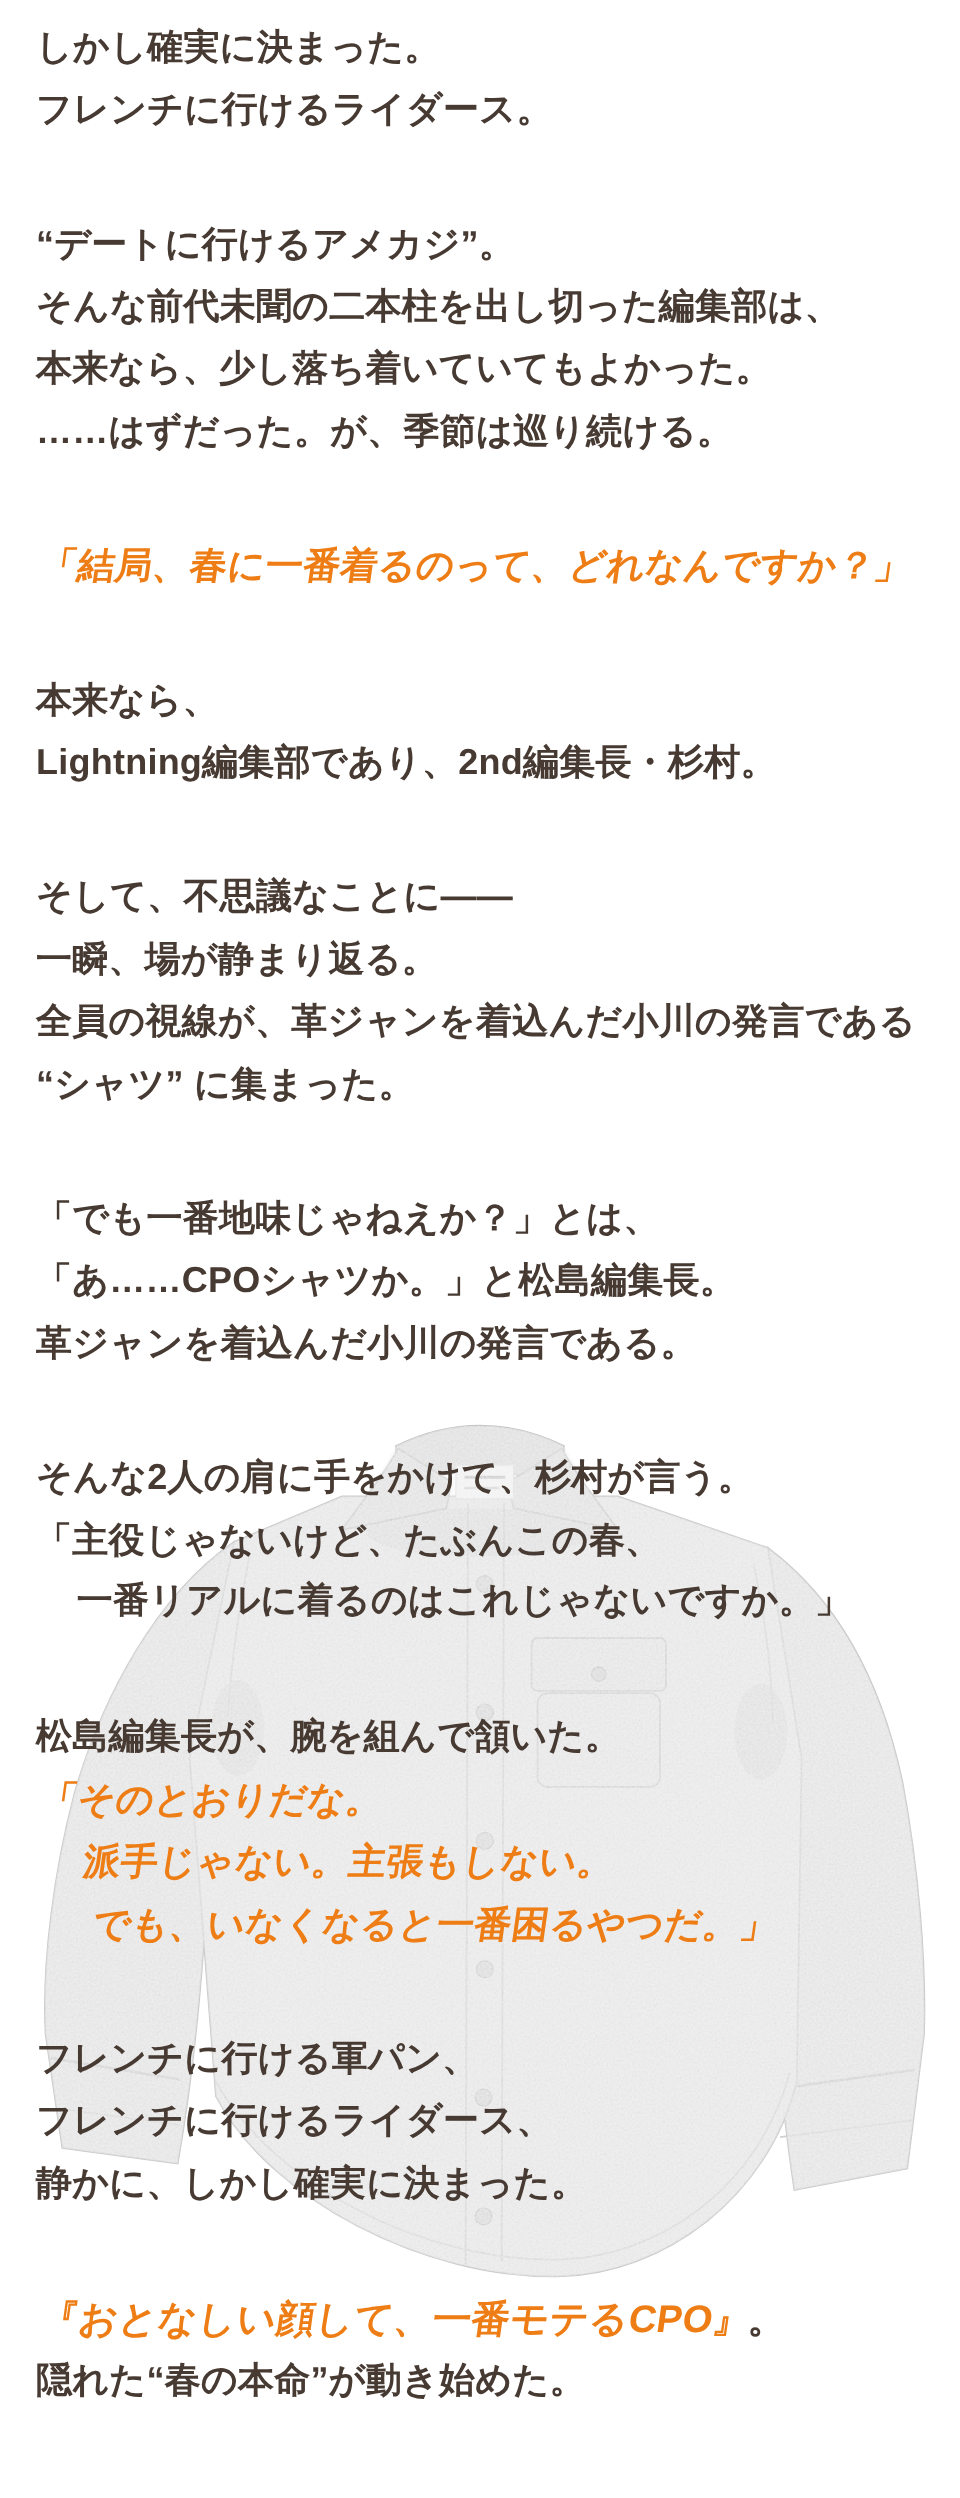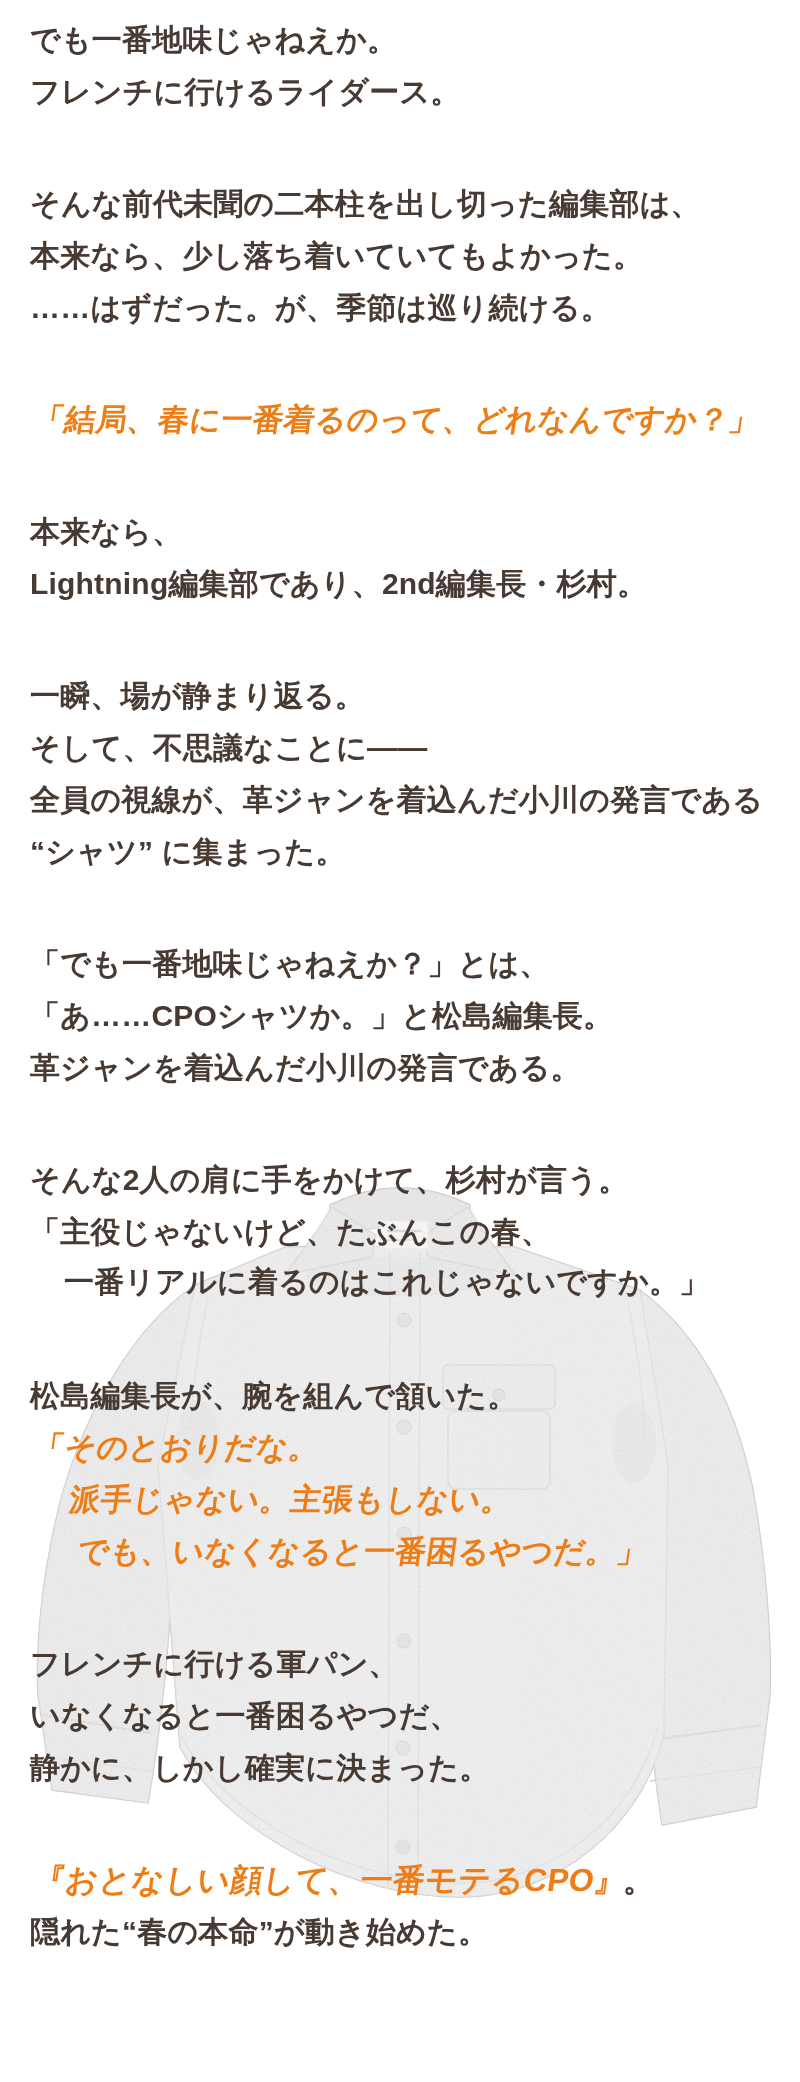--- a/index.html
+++ b/index.html
@@ -129,42 +129,43 @@
       <ellipse cx="634" cy="308" rx="22" ry="40" fill="#d2d2d2" opacity="0.5"></ellipse>
     </g>
 
     <rect x="0" y="0" width="800" height="810" clip-path="url(#shirtClip)" filter="url(#woolLight)" opacity="0.55"></rect>
     <rect x="0" y="0" width="800" height="810" clip-path="url(#shirtClip)" filter="url(#woolDark)" opacity="0.16"></rect>
   </svg>
 </div>
 
 <main class="article">
   <p>
-    <span class="l">でも一番地味じゃねえか。</span>
+    <span class="l">しかし確実に決まった。</span>
     <span class="l">フレンチに行けるライダース。</span>
   </p>
 
   <p>
+    <span class="l">“デートに行けるアメカジ”。</span>
     <span class="l">そんな前代未聞の二本柱を出し切った編集部は、</span>
     <span class="l">本来なら、少し落ち着いていてもよかった。</span>
     <span class="l">……はずだった。が、季節は巡り続ける。</span>
   </p>
 
   <p>
     <span class="l em">「結局、春に一番着るのって、どれなんですか？」</span>
   </p>
 
   <p>
     <span class="l">本来なら、</span>
     <span class="l">Lightning編集部であり、2nd編集長・杉村。</span>
   </p>
 
   <p>
+    <span class="l">そして、不思議なことに――</span>
     <span class="l">一瞬、場が静まり返る。</span>
-    <span class="l">そして、不思議なことに――</span>
     <span class="l">全員の視線が、革ジャンを着込んだ小川の発言である</span>
     <span class="l">“シャツ” に集まった。</span>
   </p>
 
   <p>
     <span class="l">「でも一番地味じゃねえか？」とは、</span>
     <span class="l">「あ……CPOシャツか。」と松島編集長。</span>
     <span class="l">革ジャンを着込んだ小川の発言である。</span>
   </p>
 
@@ -176,21 +177,21 @@
 
   <p>
     <span class="l">松島編集長が、腕を組んで頷いた。</span>
     <span class="l em">「そのとおりだな。</span>
     <span class="l em ind-b">派手じゃない。主張もしない。</span>
     <span class="l em ind-c">でも、いなくなると一番困るやつだ。」</span>
   </p>
 
   <p>
     <span class="l">フレンチに行ける軍パン、</span>
-    <span class="l">いなくなると一番困るやつだ、</span>
+    <span class="l">フレンチに行けるライダース、</span>
     <span class="l">静かに、しかし確実に決まった。</span>
   </p>
 
   <p>
     <span class="l final-line"><span class="em-inline">『おとなしい顔して、一番モテるCPO』</span><span class="tail">。</span></span>
     <span class="l">隠れた“春の本命”が動き始めた。</span>
   </p>
 </main>
 
 </body></html>

